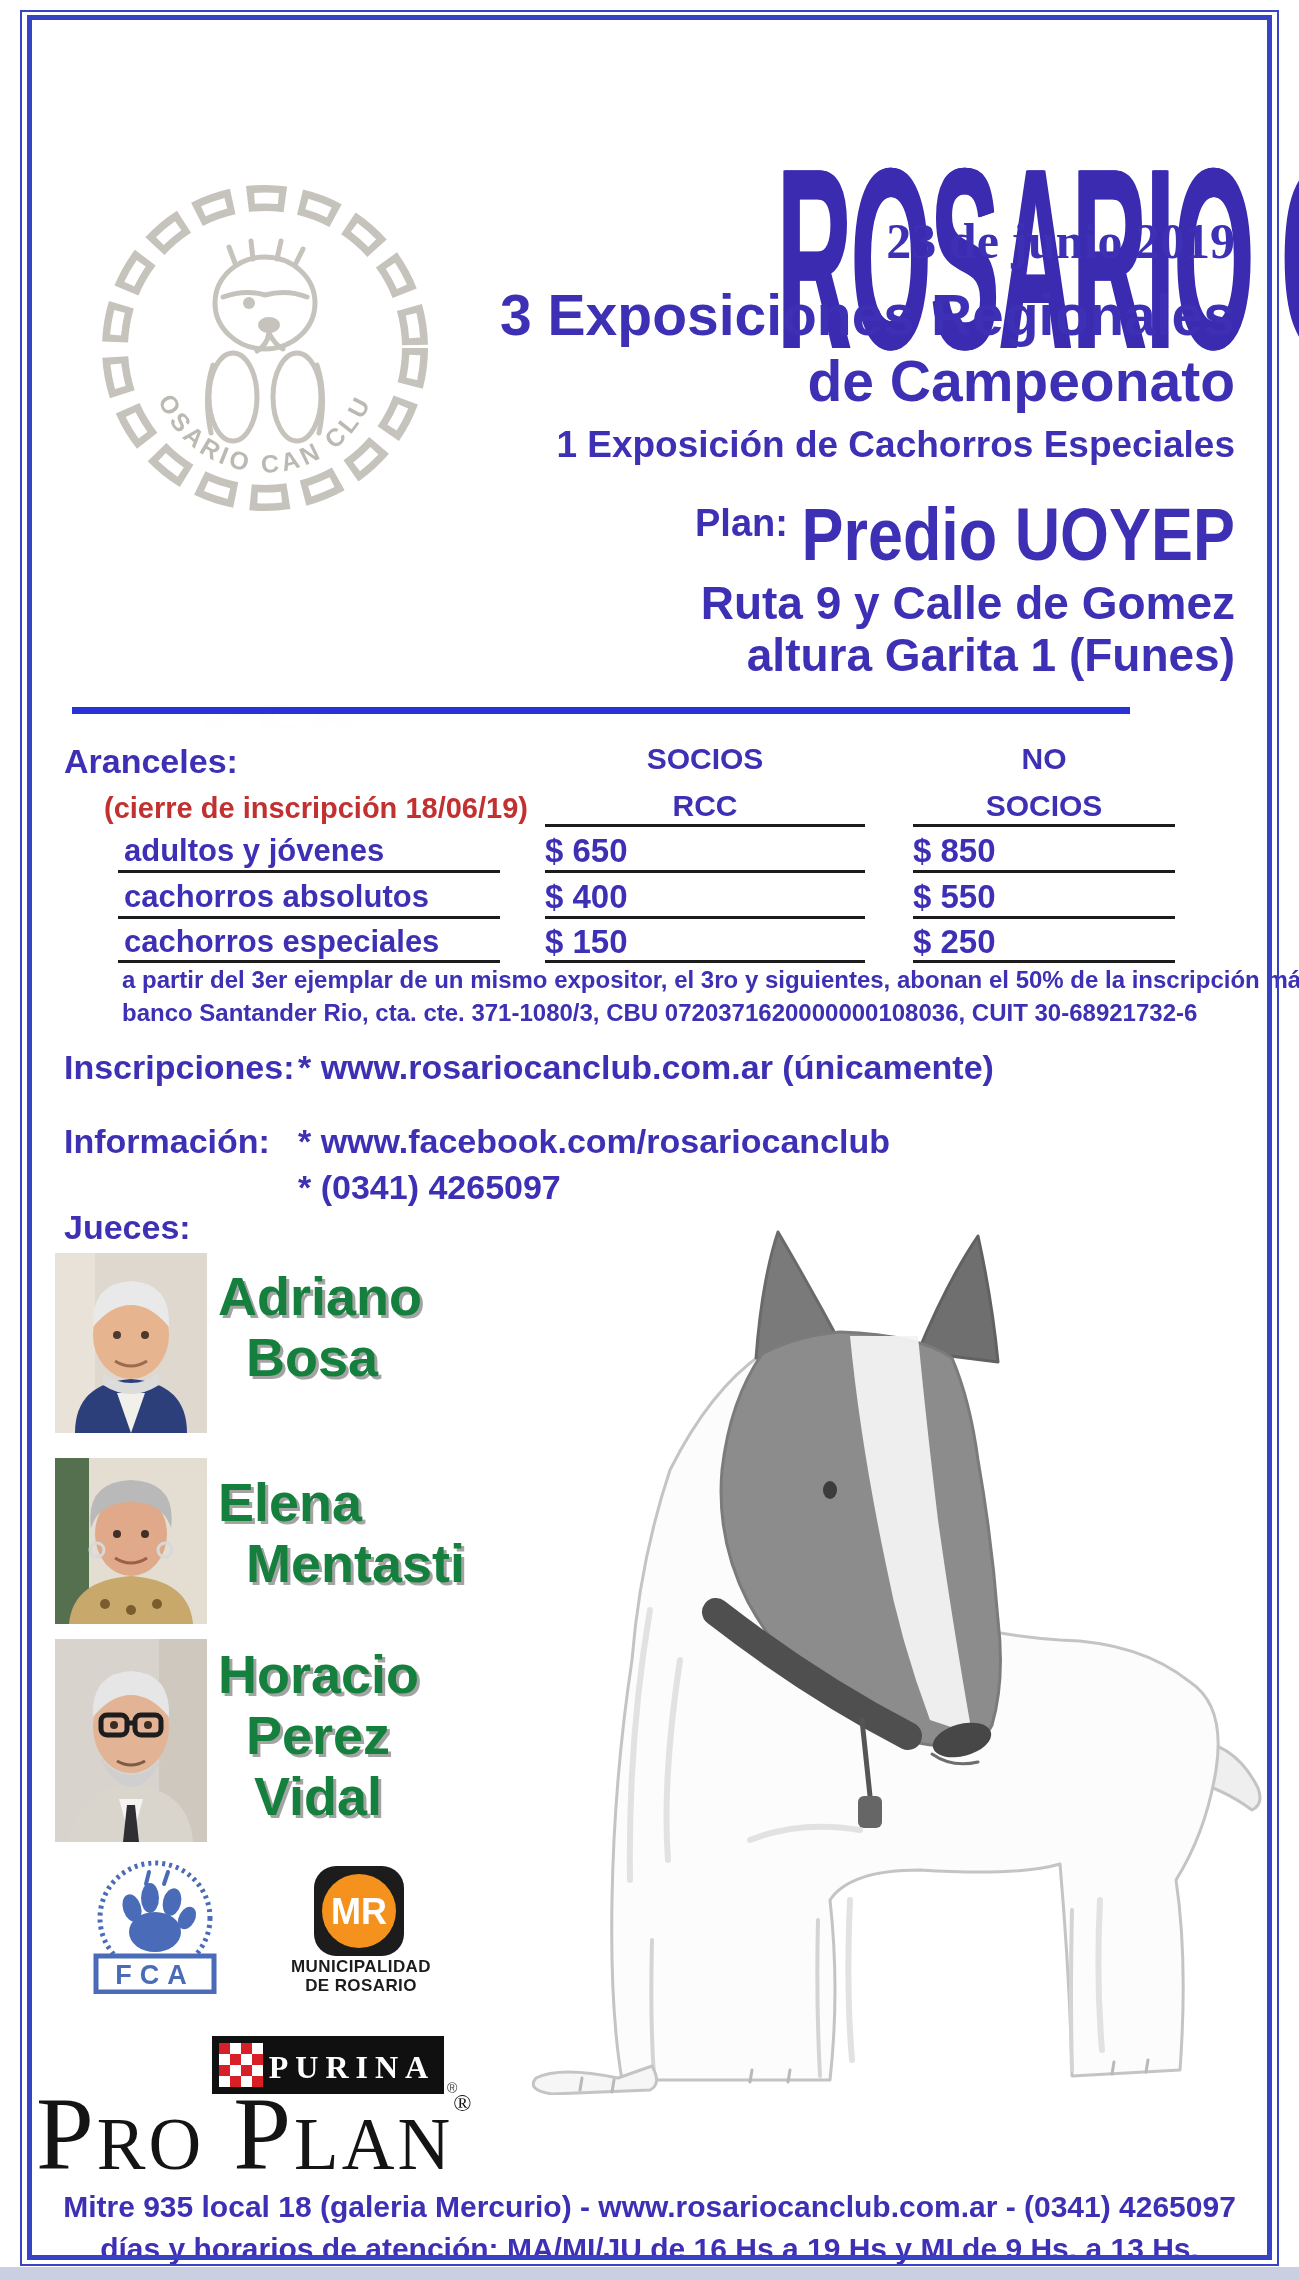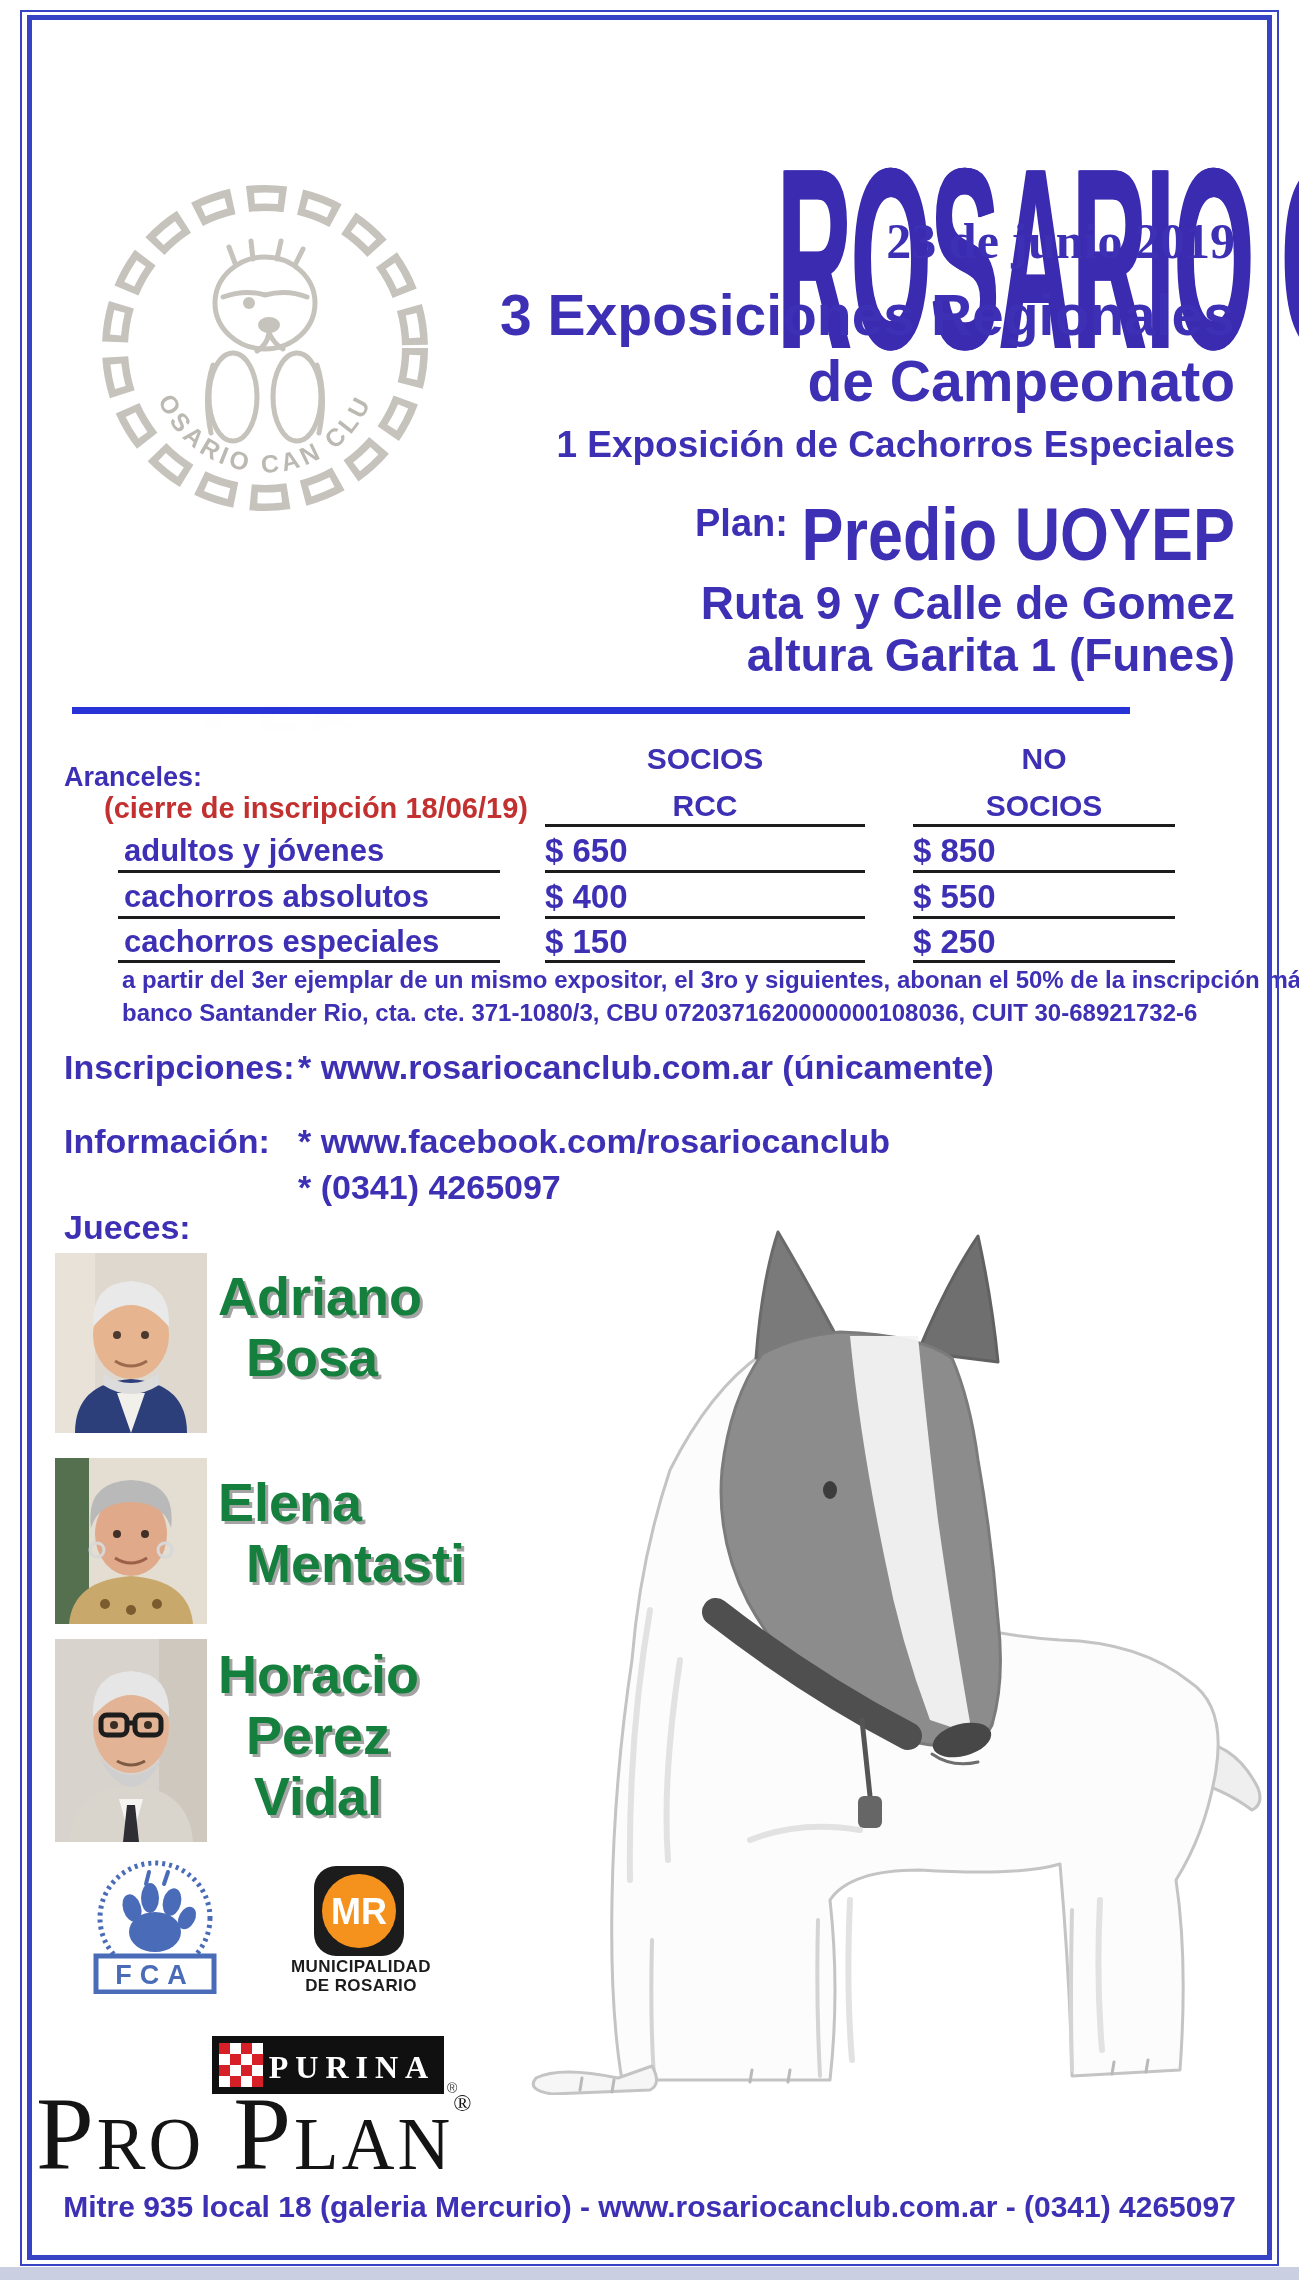--- a/index.html
+++ b/index.html
@@ -25,21 +25,21 @@
   .hdr-line1{top:282px;font-size:57px;}
   .hdr-line2{top:348px;font-size:57px;}
   .hdr-sub{top:424px;font-size:37px;}
   .lugar{position:absolute;left:695px;top:502px;font-size:38px;font-weight:bold;color:#3d30b5;}
   .venue{top:492px;font-size:74px;transform:scaleX(0.85);transform-origin:100% 50%;}
   .addr1{top:576px;font-size:46px;}
   .addr2{top:628px;font-size:46px;}
   .divider{position:absolute;left:72px;top:707px;width:1058px;height:7px;background:#2733d6;}
   
   .pp{color:#3d30b5;font-weight:bold;white-space:nowrap;}
-  .fees-heading{position:absolute;left:64px;top:762px;font-size:27px;}
+  .fees-heading{position:absolute;left:64px;top:742px;font-size:34px;}
   .fees-deadline{position:absolute;left:104px;top:792px;font-size:29px;color:#c23030;font-weight:bold;white-space:nowrap;}
   .colhead{position:absolute;text-align:center;font-size:30px;}
   .c1{left:545px;width:320px;}
   .c2{left:913px;width:262px;}
   .rule{position:absolute;height:3px;background:#1c1c1c;}
   .row-label{position:absolute;left:124px;font-size:31px;}
   .price{position:absolute;text-align:left;font-size:33px;}
   .fees-note{position:absolute;left:122px;top:966px;font-size:24px;}
   .fees-bank{position:absolute;left:122px;top:999px;font-size:24px;}
   
@@ -298,18 +298,19 @@
           <rect x="40" y="40" width="11" height="11"></rect>
       </g>
     </g>
     <text x="140" y="42" text-anchor="middle" font-size="32" font-weight="bold" fill="#ffffff" letter-spacing="7" font-family="Liberation Serif, serif">PURINA</text>
   </svg>
   <span class="purina-reg">®</span>
 
   <div class="proplan"><span>Pro Plan</span><sup>®</sup></div>
 
   <div class="footer-line f1">Mitre 935 local 18 (galeria Mercurio) - www.rosariocanclub.com.ar - (0341) 4265097</div>
+  <div class="footer-line f2">días y horarios de atención: MA/MI/JU de 16 Hs a 19 Hs y MI de 9 Hs. a 13 Hs.</div>
 
   <div class="border-outer"></div>
   <div class="border-inner"></div>
   <div class="bottom-strip"></div>
 
 </div>
 
 </body></html>

